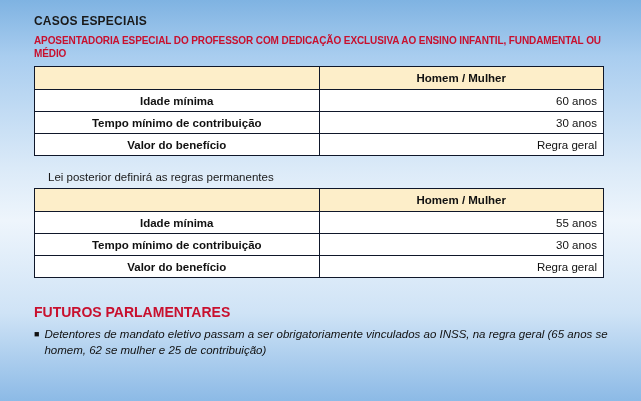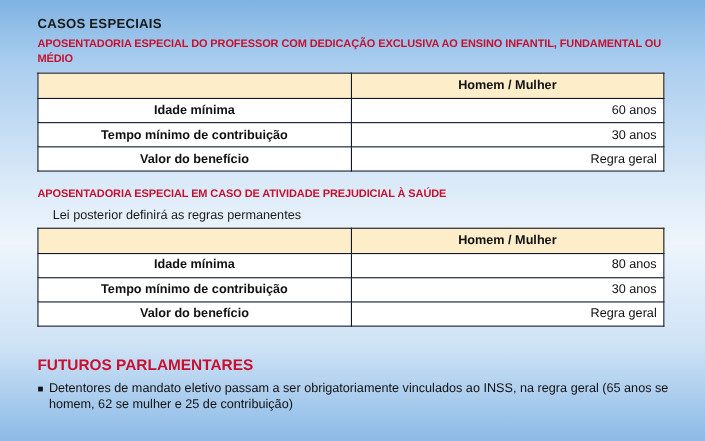--- a/index.html
+++ b/index.html
@@ -97,20 +97,21 @@
   .bullet-mark {
     font-size: 9px;
     line-height: 14px;
     color: #111;
     margin-right: 5px;
   }
   .bullet-text {
     font-size: 11.5px;
     color: #111111;
     line-height: 1.35;
+    font-style: italic;
   }
 </style>
 </head>
 <body>
 
 <div class="page">
   <div class="inner">
 
     <div class="section-kicker">CASOS ESPECIAIS</div>
 
@@ -132,32 +133,31 @@
       </tr>
       <tr>
         <td class="lbl">Valor do benefício</td>
         <td class="val">Regra geral</td>
       </tr>
     </tbody>
       </table>
 
     <div class="gap-md"></div>
 
-    <div class="section-title">APOSENTADORIA ESPECIAL EM CASO DE ATIVIDADE PREJUDICIAL À SAÚDE</div>
     <div class="section-sub">Lei posterior definirá as regras permanentes</div>
 
     <table class="tbl">
       <tbody>
           <tr class="head">
         <td class="blank"></td>
         <td>Homem / Mulher</td>
       </tr>
       <tr>
         <td class="lbl">Idade mínima</td>
-        <td class="val">80 anos</td>
+        <td class="val">55 anos</td>
       </tr>
       <tr>
         <td class="lbl">Tempo mínimo de contribuição</td>
         <td class="val">30 anos</td>
       </tr>
       <tr>
         <td class="lbl">Valor do benefício</td>
         <td class="val">Regra geral</td>
       </tr>
     </tbody>

